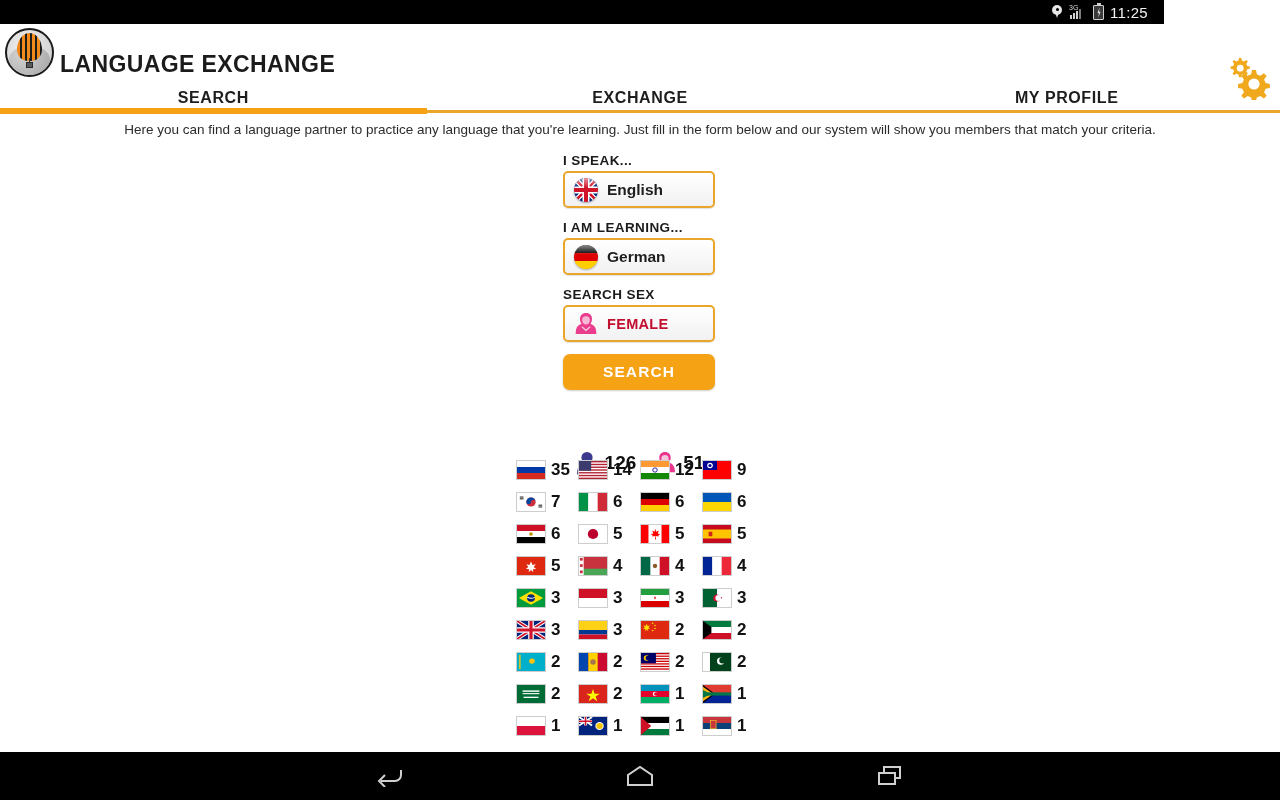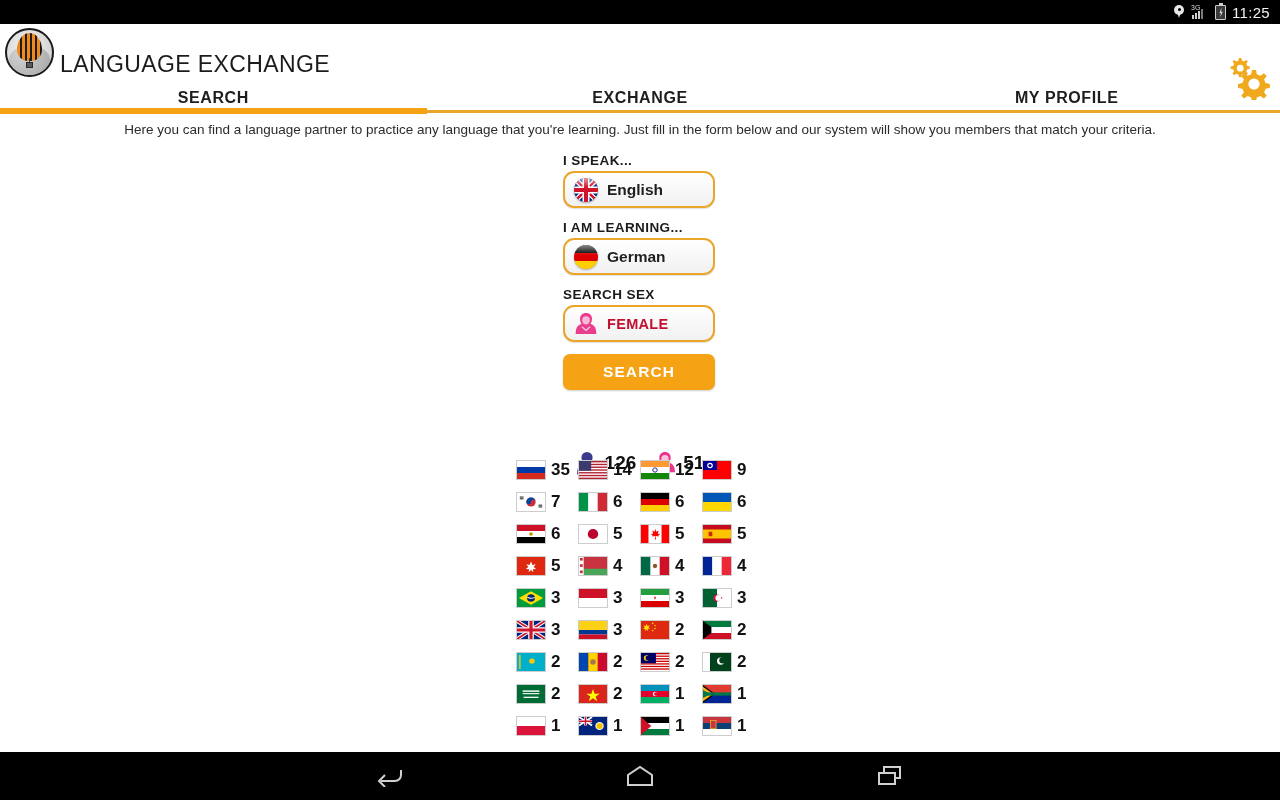--- a/index.html
+++ b/index.html
@@ -6,24 +6,24 @@
   body{
     width:1280px;height:800px;overflow:hidden;
     background:#ffffff;
     font-family:"Liberation Sans", sans-serif;
     -webkit-font-smoothing:antialiased;
   }
   .screen{position:relative;width:1280px;height:800px;background:#fff;}
 
   
   .statusbar{
-    position:absolute;top:0;left:0;width:1280px;height:24px;
+    position:absolute;top:0;left:0;width:1164px;height:24px;
     background:#000;color:#e8e8e8;
     display:flex;align-items:center;justify-content:flex-end;
-    padding-right:10px;box-sizing:border-box;
+    padding-right:16px;box-sizing:border-box;
   }
   .sb-icons{display:flex;align-items:center;gap:7px;}
   .sb-time{font-size:15px;color:#f2f2f2;letter-spacing:.3px;margin-left:6px;}
   .pin{width:10px;height:14px;position:relative;}
   .pin:before{content:"";position:absolute;left:0;top:0;width:10px;height:10px;border-radius:50% 50% 50% 50%;background:#e6e6e6;}
   .pin:after{content:"";position:absolute;left:3px;top:7px;width:0;height:0;border-left:2px solid transparent;border-right:2px solid transparent;border-top:6px solid #e6e6e6;}
   .pin i{position:absolute;left:3.5px;top:3px;width:3px;height:3px;border-radius:50%;background:#000;display:block;}
   .sig{position:relative;width:17px;height:15px;}
   .sig .g{position:absolute;top:-1px;left:0;font-size:7px;color:#dcdcdc;line-height:7px;}
   .sig .bars{position:absolute;bottom:1px;left:1px;display:flex;align-items:flex-end;gap:1px;}
@@ -45,21 +45,21 @@
     background:radial-gradient(circle at 30% 30%, #cfcfcf, #9e9e9e);border-radius:50%;opacity:.85;}
   .logo .balloon{
     position:absolute;left:10px;top:3px;width:25px;height:28px;
     border-radius:50% 50% 45% 45%/60% 60% 40% 40%;
     background:repeating-linear-gradient(90deg,#f08a1a 0 3px,#1c1c1c 3px 5px);
   }
   .logo .basket{position:absolute;left:19px;top:32px;width:7px;height:6px;background:#5a5a5a;border:1px solid #2a2a2a;box-sizing:border-box;}
   .logo .rope{position:absolute;left:22px;top:28px;width:1px;height:5px;background:#3a3a3a;}
   .apptitle{
     position:absolute;left:60px;top:40px;transform:translateY(-50%);
-    font-size:23px;font-weight:normal;color:#1b1b1b;letter-spacing:.4px;
+    font-size:23px;font-weight:bold;color:#1b1b1b;letter-spacing:.4px;
   }
   .gears{position:absolute;right:8px;top:28px;width:48px;height:48px;}
 
   
   .tabs{position:absolute;top:81px;left:0;width:1280px;height:33px;display:flex;}
   .tab{flex:1;display:flex;align-items:center;justify-content:center;
        font-size:16px;font-weight:bold;color:#1d1d1d;letter-spacing:.6px;cursor:default;}
   .tabline{position:absolute;top:110px;left:0;width:1280px;height:3px;background:#eaa62a;}
   .tabline-active{position:absolute;top:108px;left:0;width:427px;height:6px;background:#f5a215;}
 
@@ -67,21 +67,21 @@
   .intro{
     position:absolute;top:122px;left:0;width:1280px;text-align:center;
     font-size:13.5px;color:#2b2b2b;
   }
 
   
   .form{position:absolute;top:153px;left:563px;width:154px;}
   .flabel{font-size:13.5px;font-weight:bold;color:#1b1b1b;letter-spacing:.4px;margin-bottom:3px;}
   .field{
     position:relative;width:152px;height:37px;box-sizing:border-box;
-    border:2px solid #eaa62a;border-radius:11px;
+    border:2px solid #eaa62a;border-radius:5px;
     background:linear-gradient(#ffffff,#f1f1f1);
     display:flex;align-items:center;padding-left:9px;margin-bottom:12px;
     box-shadow:0 1px 1px rgba(0,0,0,.12);
   }
   .field .ftext{font-size:15.5px;font-weight:bold;color:#1e1e1e;margin-left:9px;}
   .field .ftext.female{color:#c21030;font-size:14.5px;letter-spacing:.3px;}
   .flagcirc{width:24px;height:24px;border-radius:50%;overflow:hidden;position:relative;
             box-shadow:0 0 0 1px rgba(0,0,0,.25) inset, 0 1px 2px rgba(0,0,0,.3);}
   .flagcirc .gloss{position:absolute;left:0;top:0;width:100%;height:45%;
      background:linear-gradient(rgba(255,255,255,.55),rgba(255,255,255,0));border-radius:50% 50% 60% 60%/70% 70% 40% 40%;}

